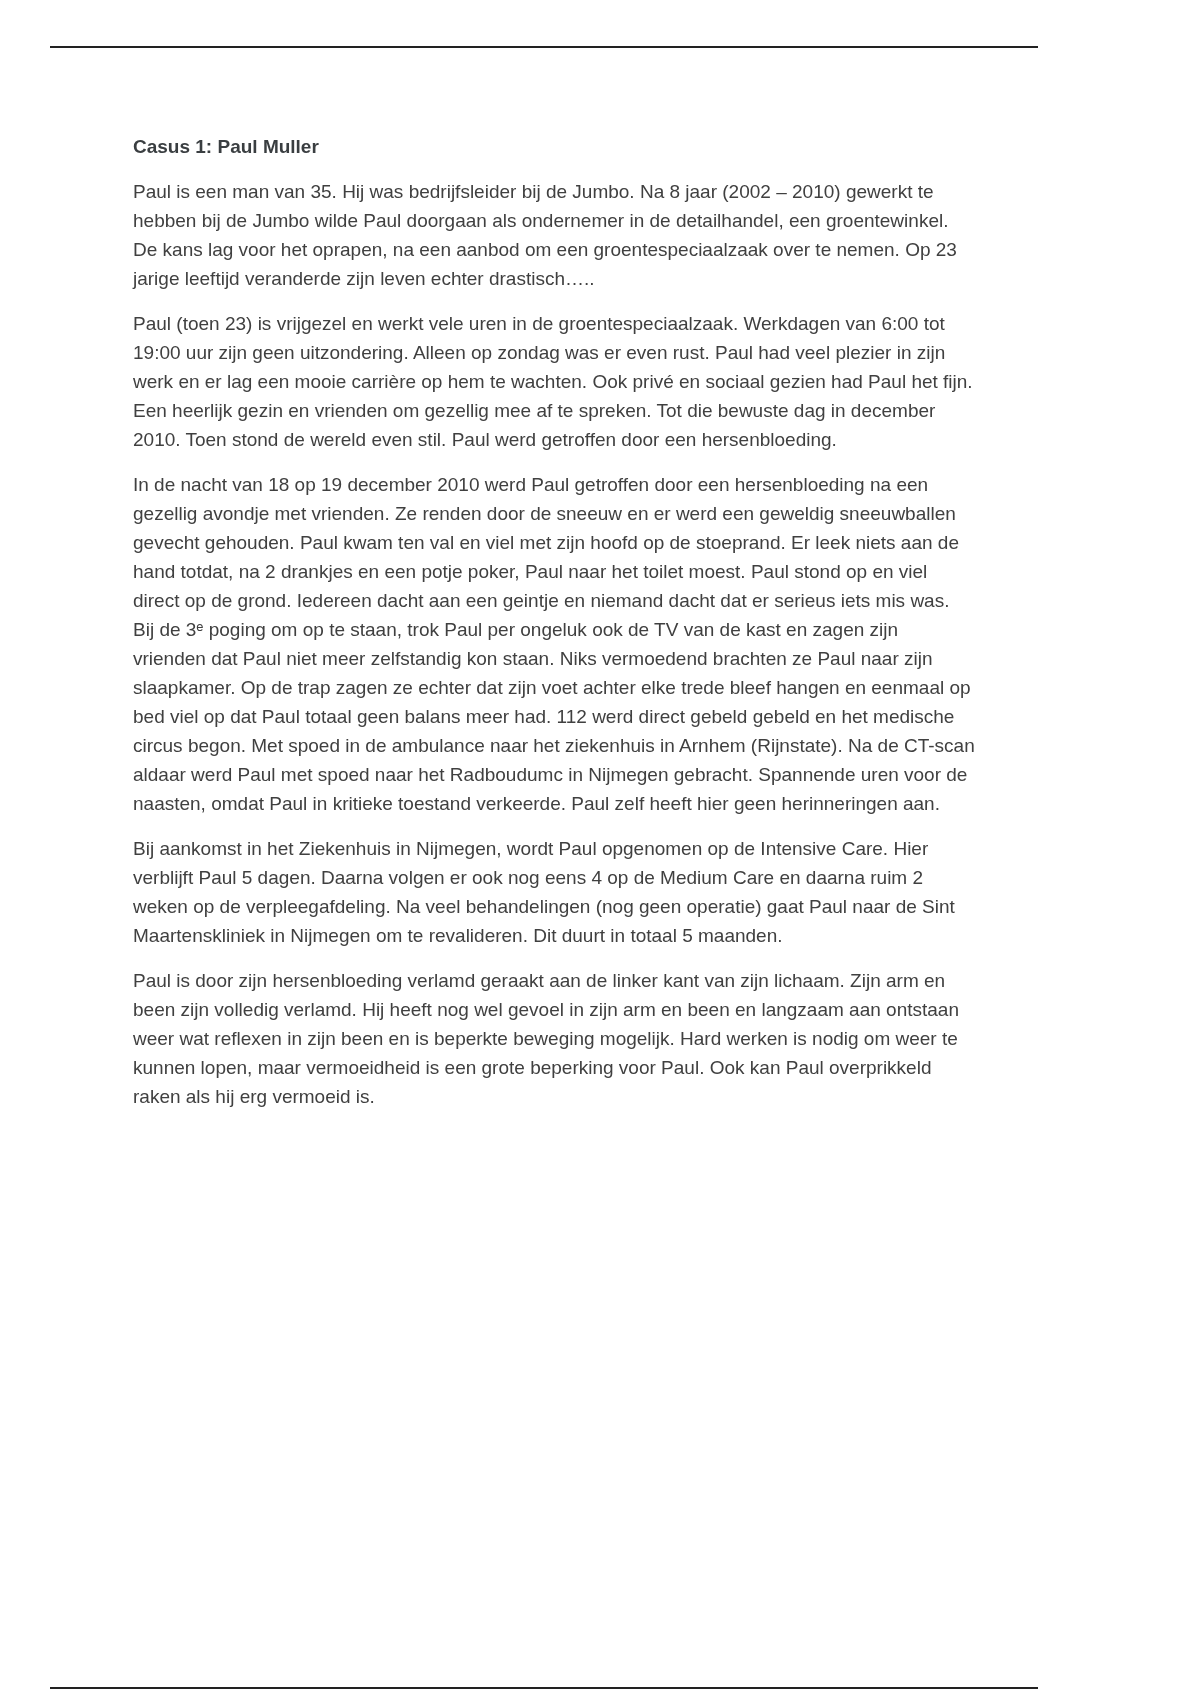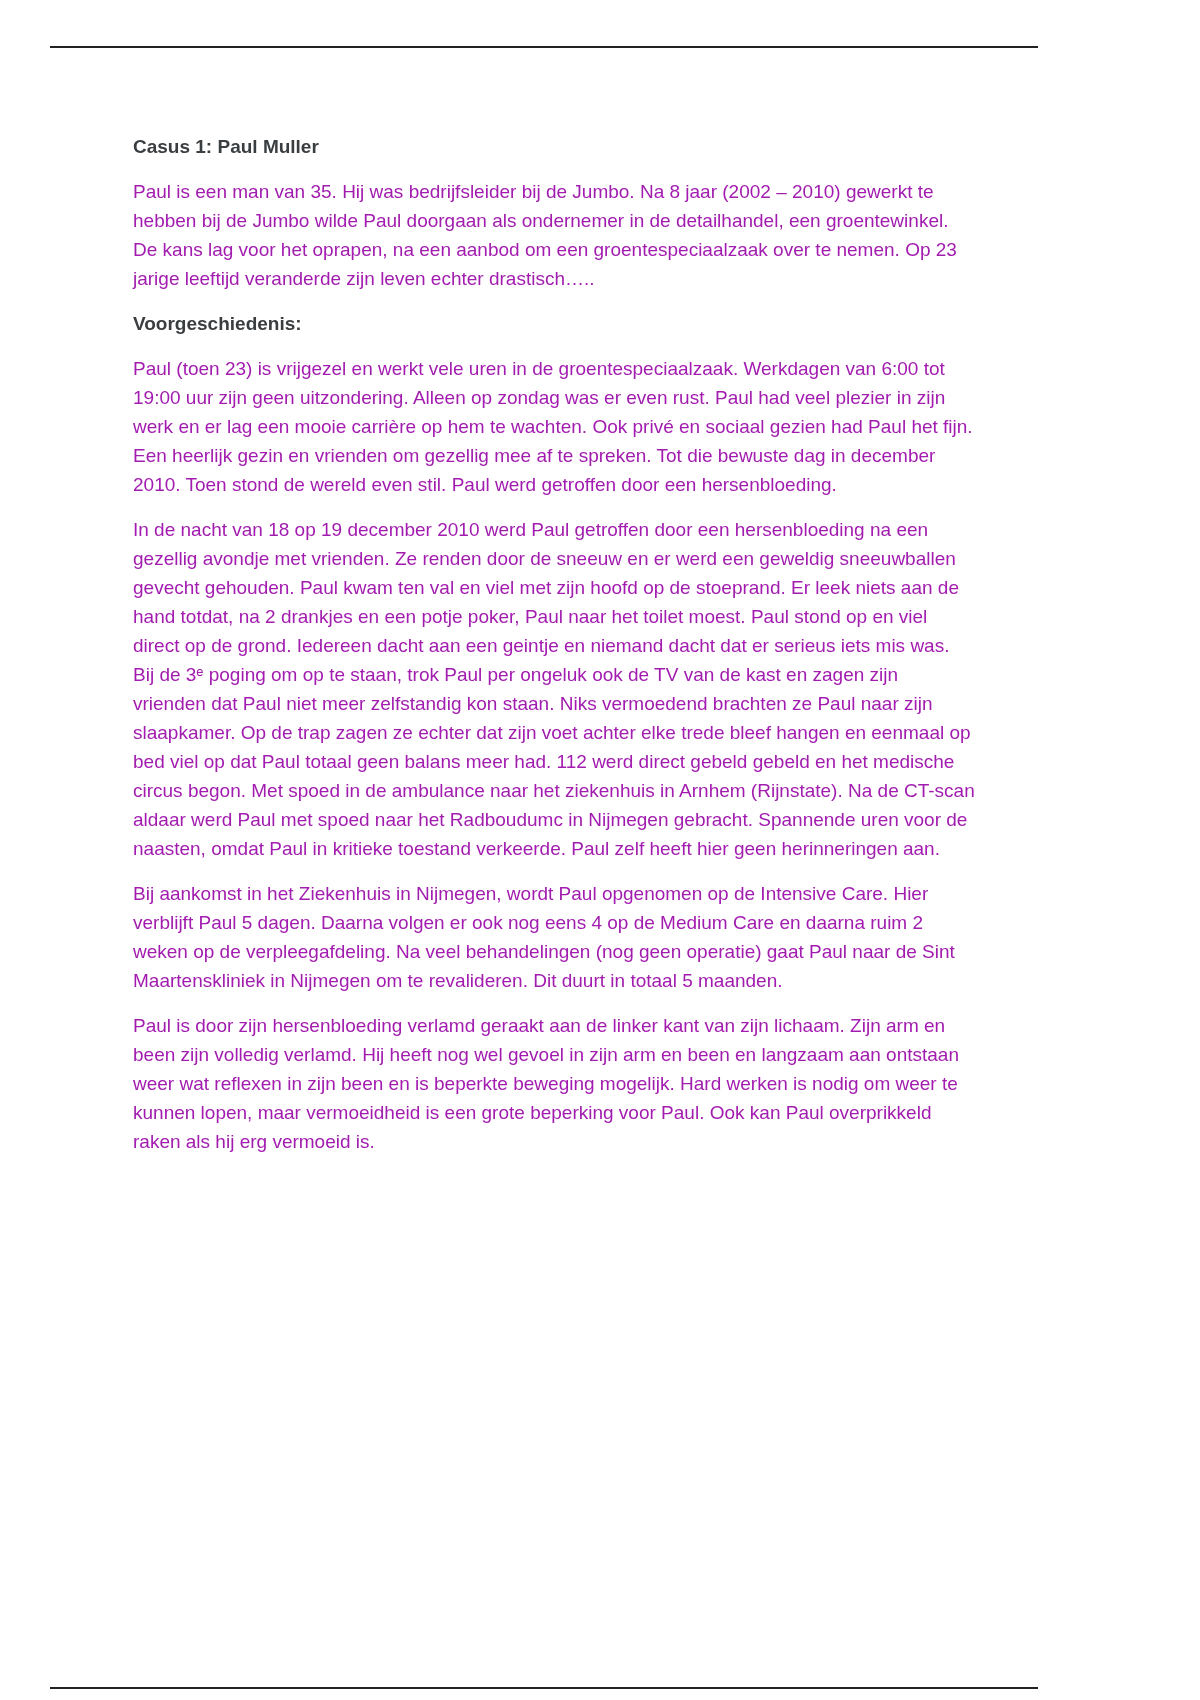--- a/index.html
+++ b/index.html
@@ -30,21 +30,21 @@
   .content {
     position: absolute;
     left: 133px;
     top: 124px;
     width: 842px;
   }
   .content p {
     margin: 0 0 16px 0;
     font-size: 19px;
     line-height: 29px;
-    color: #a21caf;
+    color: #404040;
   }
   .content h2 {
     margin: 8px 0 16px 0;
     font-size: 19px;
     line-height: 29px;
     font-weight: 700;
     color: #3a3e41;
   }
 </style>
 </head>
@@ -53,21 +53,20 @@
 <div class="page">
 
   <hr class="rule rule-top">
 
   <div class="content">
 
     <h2>Casus 1: Paul Muller</h2>
 
     <p>Paul is een man van 35. Hij was bedrijfsleider bij de Jumbo. Na 8 jaar (2002 – 2010) gewerkt te hebben bij de Jumbo wilde Paul doorgaan als ondernemer in de detailhandel, een groentewinkel. De kans lag voor het oprapen, na een aanbod om een groentespeciaalzaak over te nemen. Op 23 jarige leeftijd veranderde zijn leven echter drastisch…..</p>
 
-    <h2>Voorgeschiedenis:</h2>
 
     <p>Paul (toen 23) is vrijgezel en werkt vele uren in de groentespeciaalzaak. Werkdagen van 6:00 tot 19:00 uur zijn geen uitzondering. Alleen op zondag was er even rust. Paul had veel plezier in zijn werk en er lag een mooie carrière op hem te wachten. Ook privé en sociaal gezien had Paul het fijn. Een heerlijk gezin en vrienden om gezellig mee af te spreken. Tot die bewuste dag in december 2010. Toen stond de wereld even stil. Paul werd getroffen door een hersenbloeding.</p>
 
     <p>In de nacht van 18 op 19 december 2010 werd Paul getroffen door een hersenbloeding na een gezellig avondje met vrienden. Ze renden door de sneeuw en er werd een geweldig sneeuwballen gevecht gehouden. Paul kwam ten val en viel met zijn hoofd op de stoeprand. Er leek niets aan de hand totdat, na 2 drankjes en een potje poker, Paul naar het toilet moest. Paul stond op en viel direct op de grond. Iedereen dacht aan een geintje en niemand dacht dat er serieus iets mis was. Bij de 3ᵉ poging om op te staan, trok Paul per ongeluk ook de TV van de kast en zagen zijn vrienden dat Paul niet meer zelfstandig kon staan. Niks vermoedend brachten ze Paul naar zijn slaapkamer. Op de trap zagen ze echter dat zijn voet achter elke trede bleef hangen en eenmaal op bed viel op dat Paul totaal geen balans meer had. 112 werd direct gebeld gebeld en het medische circus begon. Met spoed in de ambulance naar het ziekenhuis in Arnhem (Rijnstate). Na de CT-scan aldaar werd Paul met spoed naar het Radboudumc in Nijmegen gebracht. Spannende uren voor de naasten, omdat Paul in kritieke toestand verkeerde. Paul zelf heeft hier geen herinneringen aan.</p>
 
     <p>Bij aankomst in het Ziekenhuis in Nijmegen, wordt Paul opgenomen op de Intensive Care. Hier verblijft Paul 5 dagen. Daarna volgen er ook nog eens 4 op de Medium Care en daarna ruim 2 weken op de verpleegafdeling. Na veel behandelingen (nog geen operatie) gaat Paul naar de Sint Maartenskliniek in Nijmegen om te revalideren. Dit duurt in totaal 5 maanden.</p>
 
     <p>Paul is door zijn hersenbloeding verlamd geraakt aan de linker kant van zijn lichaam. Zijn arm en been zijn volledig verlamd. Hij heeft nog wel gevoel in zijn arm en been en langzaam aan ontstaan weer wat reflexen in zijn been en is beperkte beweging mogelijk. Hard werken is nodig om weer te kunnen lopen, maar vermoeidheid is een grote beperking voor Paul. Ook kan Paul overprikkeld raken als hij erg vermoeid is.</p>
 
 

